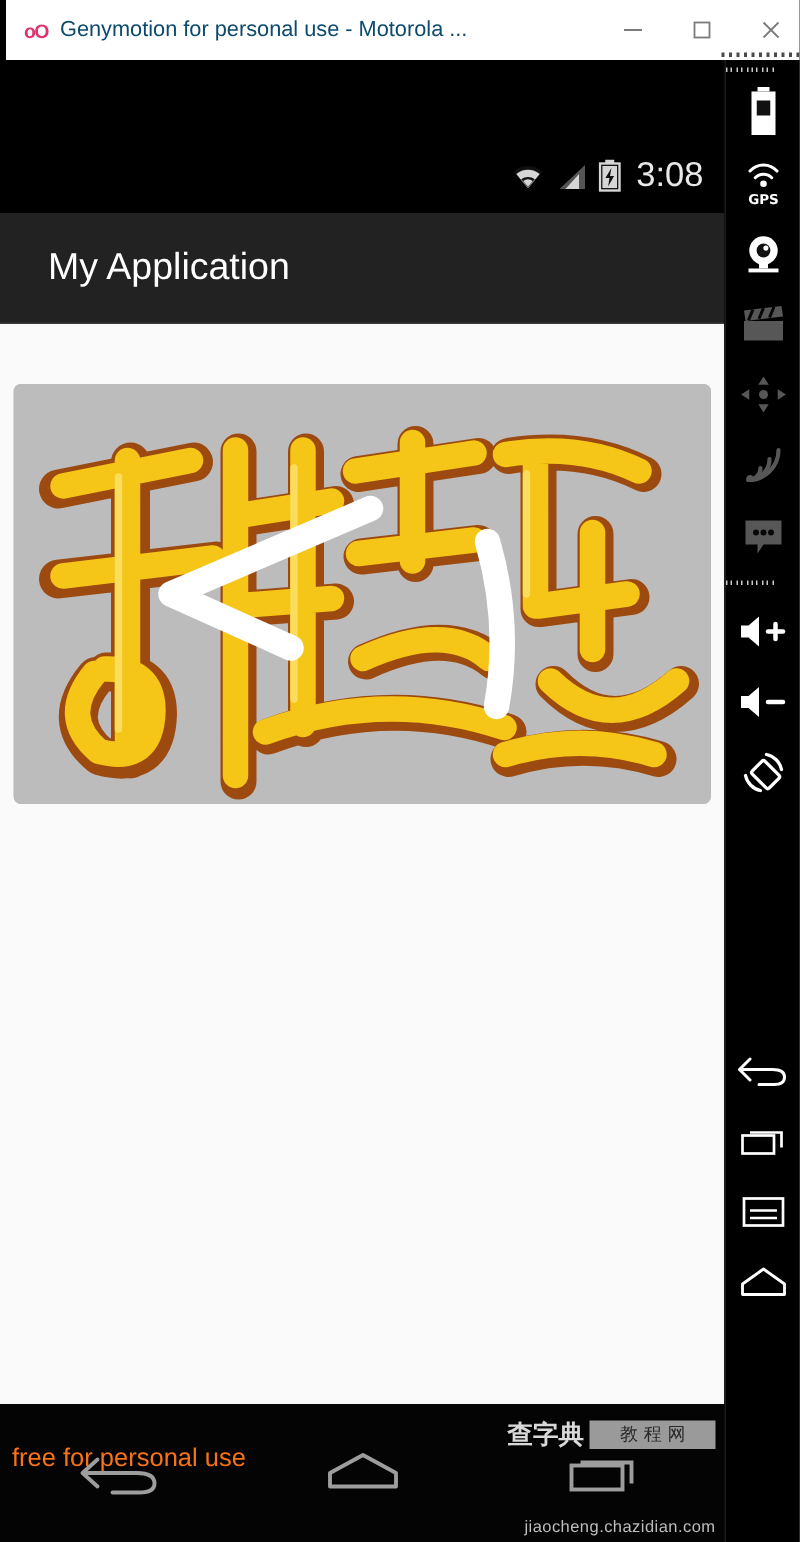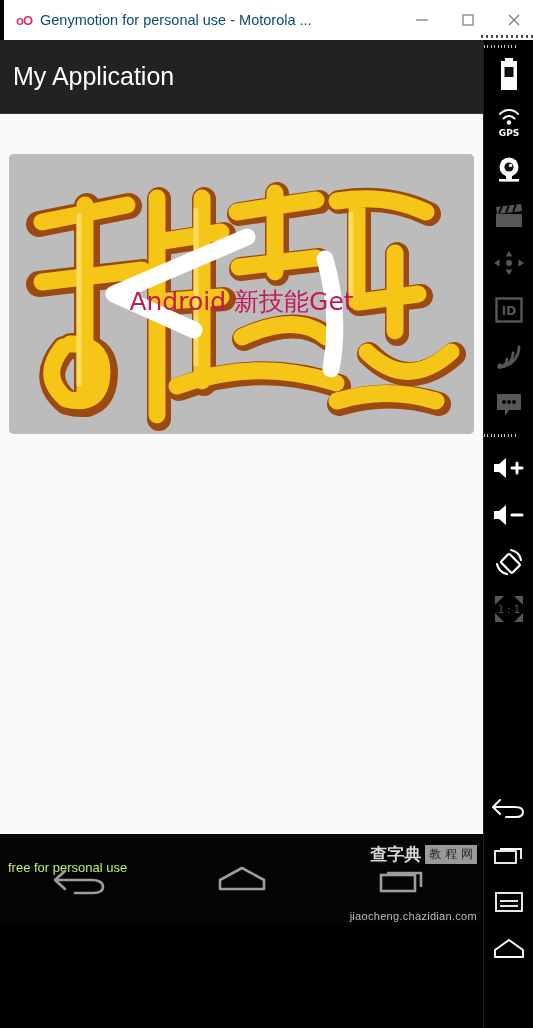--- a/index.html
+++ b/index.html
@@ -46,21 +46,21 @@
     position: relative; width: 483px; height: 102px; background: #000;
   }
   .sb-icons {
     position: absolute; right: 14px; bottom: 14px;
     display: flex; align-items: flex-end; gap: 7px;
   }
   .sb-time { color: #e8e8e8; font-size: 23px; line-height: 23px; margin-left: 3px; }
 
   .actionbar {
     width: 483px; height: 74px; background: #222222;
-    display: flex; align-items: center; padding-left: 13px;
+    display: flex; align-items: center; padding-left: 32px;
     border-bottom: 1px solid #3a3a3a;
   }
   .actionbar .ab-title { color: #fff; font-size: 25px; font-weight: 400; }
 
   .content {
     position: relative; width: 483px; height: 720px; background: #fafafa;
   }
 
   
   .picture {
@@ -73,36 +73,36 @@
     text-align: center; color: #c2185b; font-size: 25px;
     white-space: nowrap; font-family: "DejaVu Sans", sans-serif;
   }
 
   
   .navbar {
     position: relative; width: 483px; height: 92px; background: #040404;
     display: flex; align-items: center; justify-content: space-around;
   }
   .nav-watermark {
-    position: absolute; left: 8px; top: 26px; color: #bef264;
-    font-size: 13px; white-space: nowrap;
+    position: absolute; left: 8px; top: 26px; color: #f97316;
+    font-size: 17px; white-space: nowrap;
   }
   .nav-btn {
     width: 90px; height: 60px; display: flex; align-items: center;
     justify-content: center; cursor: pointer; z-index: 2;
   }
   .wm-bottom {
     position: absolute; right: 6px; bottom: 4px;
     display: flex; flex-direction: column; align-items: flex-end; z-index: 5; gap: 44px;
   }
   .wm-row { display: flex; align-items: center; gap: 4px; }
   .wm-cn { color: #d9d9d9; font-size: 17px; font-weight: bold;
            font-family: "DejaVu Sans", sans-serif; }
   .wm-tag { background: #9a9a9a; color: #2a2a2a; font-size: 12px;
-            padding: 1px 4px; font-family: "DejaVu Sans", sans-serif; }
+            padding: 1px 20px; font-family: "DejaVu Sans", sans-serif; }
   .wm-url { color: #bdbdbd; font-size: 11px; letter-spacing: .3px; padding-left: 44px; }
 
   
   .sidebar {
     position: absolute; left: 483px; top: 40px; width: 32px; height: 988px;
     background: #000; border-left: 1px solid #1d1d1d;
   }
   .sb-dots {
     display: flex; gap: 3px; justify-content: center;
     padding: 5px 0 3px; background: #000;
@@ -152,20 +152,41 @@
       <i></i>
       <i></i>
       <i></i>
       <i></i>
       <i></i>
       <i></i>
   </div>
 
   <div class="device">
 
+    <div class="statusbar">
+      <div class="sb-icons">
+        <svg width="26" height="20" viewBox="0 0 26 20">
+          <path d="M13 18 L3.5 6.5 A14 14 0 0 1 22.5 6.5 Z" fill="#111"></path>
+          <path d="M13 17.5 L5.2 8 A12 12 0 0 1 20.8 8 Z" fill="#d6d6d6"></path>
+          <path d="M13 17 L8.5 11.5 A7.5 7.5 0 0 1 17.5 11.5 Z" fill="#111"></path>
+          <path d="M13 16.5 L9.8 12.7 A5.5 5.5 0 0 1 16.2 12.7 Z" fill="#d6d6d6"></path>
+        </svg>
+        <svg width="20" height="20" viewBox="0 0 20 20">
+          <polygon points="1,18 18,18 18,2" fill="#555"></polygon>
+          <polygon points="5,18 14,18 14,8" fill="#d6d6d6"></polygon>
+        </svg>
+        <svg width="15" height="22" viewBox="0 0 15 22">
+          <rect x="4.5" y="0.5" width="6" height="2.5" fill="#d6d6d6"></rect>
+          <rect x="1" y="3" width="13" height="18" fill="none" stroke="#d6d6d6" stroke-width="1.6"></rect>
+          <rect x="2.6" y="4.6" width="9.8" height="14.8" fill="#d6d6d6"></rect>
+          <polygon points="8.6,6 4.6,12.6 7.3,12.6 6.4,18.4 10.4,11.4 7.7,11.4" fill="#111"></polygon>
+        </svg>
+        <div class="sb-time">3:08</div>
+      </div>
+    </div>
 
     <div class="actionbar">
       <div class="ab-title">My Application</div>
     </div>
 
     <div class="content">
 
       <div class="picture">
         <svg class="pic-svg" width="465" height="280" viewBox="0 0 465 280">
           <rect width="465" height="280" fill="#bcbcbc"></rect>
@@ -192,21 +213,20 @@
                      M358 198 Q398 237 442 198 M328 247 Q378 232 427 247"></path>
           </g>
           <g fill="none" stroke="#fbe06a" stroke-width="5" stroke-linecap="round" opacity=".85">
             <path d="M70 62 L70 230 M187 56 L187 210 M342 60 L342 140"></path>
           </g>
           <g fill="none" stroke="#ffffff" stroke-width="17" stroke-linecap="round" stroke-linejoin="round">
             <path d="M238 83 L105 140 L185 176"></path>
             <path d="M316 105 Q332 160 322 215"></path>
           </g>
         </svg>
-        <div class="pic-overlay-text">Android 新技能Get</div>
       </div>
 
     </div>
 
     <div class="navbar">
       <div class="nav-watermark">free for personal use</div>
 
       <div class="nav-btn">
         <svg width="56" height="34" viewBox="0 0 56 34">
           <path d="M12 8 L2 17 L12 26 M2 17 L38 17 Q50 17 50 24 Q50 30 40 30 L22 30" fill="none" stroke="#9d9d9d" stroke-width="2.6" stroke-linecap="round" stroke-linejoin="round"></path>
@@ -294,26 +314,20 @@
     <div class="sb-item dim">
       <svg width="32" height="26" viewBox="0 0 32 26">
         <circle cx="16" cy="13" r="3" fill="#cfcfcf"></circle>
         <polygon points="16,1 19.5,6.5 12.5,6.5" fill="#cfcfcf"></polygon>
         <polygon points="16,25 19.5,19.5 12.5,19.5" fill="#cfcfcf"></polygon>
         <polygon points="1,13 6.5,9.5 6.5,16.5" fill="#cfcfcf"></polygon>
         <polygon points="31,13 25.5,9.5 25.5,16.5" fill="#cfcfcf"></polygon>
       </svg>
     </div>
 
-    <div class="sb-item dim">
-      <svg width="30" height="28" viewBox="0 0 30 28">
-        <rect x="2.5" y="2.5" width="25" height="23" fill="none" stroke="#cfcfcf" stroke-width="2.4"></rect>
-        <text x="15" y="19" fill="#cfcfcf" font-size="12" font-weight="bold" text-anchor="middle" font-family="DejaVu Sans, sans-serif">ID</text>
-      </svg>
-    </div>
 
     <div class="sb-item dim">
       <svg width="28" height="28" viewBox="0 0 28 28">
         <g fill="none" stroke="#cfcfcf" stroke-width="2.8" stroke-linecap="round">
           <path d="M4 24 A20 20 0 0 0 24 4"></path>
           <path d="M4 24 A14 14 0 0 0 18 10"></path>
           <path d="M4 24 A8 8 0 0 0 12 16"></path>
         </g>
         <circle cx="5" cy="23" r="2.4" fill="#cfcfcf"></circle>
       </svg>
@@ -361,31 +375,20 @@
     </div>
 
     <div class="sb-item">
       <svg width="30" height="30" viewBox="0 0 30 30">
         <rect x="9" y="9" width="12" height="16" rx="1.5" fill="none" stroke="#fff" stroke-width="2.2" transform="rotate(-45 15 15)"></rect>
         <path d="M3 17 A13 13 0 0 0 13 27" fill="none" stroke="#fff" stroke-width="2.2" stroke-linecap="round"></path>
         <path d="M27 13 A13 13 0 0 0 17 3" fill="none" stroke="#fff" stroke-width="2.2" stroke-linecap="round"></path>
       </svg>
     </div>
 
-    <div class="sb-item dim">
-      <svg width="34" height="32" viewBox="0 0 34 32">
-        <g fill="#cfcfcf">
-          <polygon points="3,3 12,3 3,12"></polygon>
-          <polygon points="31,3 22,3 31,12"></polygon>
-          <polygon points="3,29 12,29 3,20"></polygon>
-          <polygon points="31,29 22,29 31,20"></polygon>
-        </g>
-        <text x="17" y="20" fill="#cfcfcf" font-size="10" text-anchor="middle" font-family="DejaVu Sans, sans-serif">1 : 1</text>
-      </svg>
-    </div>
 
     <div class="sb-gap"></div>
     <div style="height:140px"></div>
 
     <div class="sb-item">
       <svg width="36" height="26" viewBox="0 0 36 26">
         <path d="M9 5 L2 12 L9 19 M2 12 L24 12 Q32 12 32 17 Q32 22 25 22 L15 22" fill="none" stroke="#fff" stroke-width="2" stroke-linecap="round" stroke-linejoin="round"></path>
       </svg>
     </div>
 

